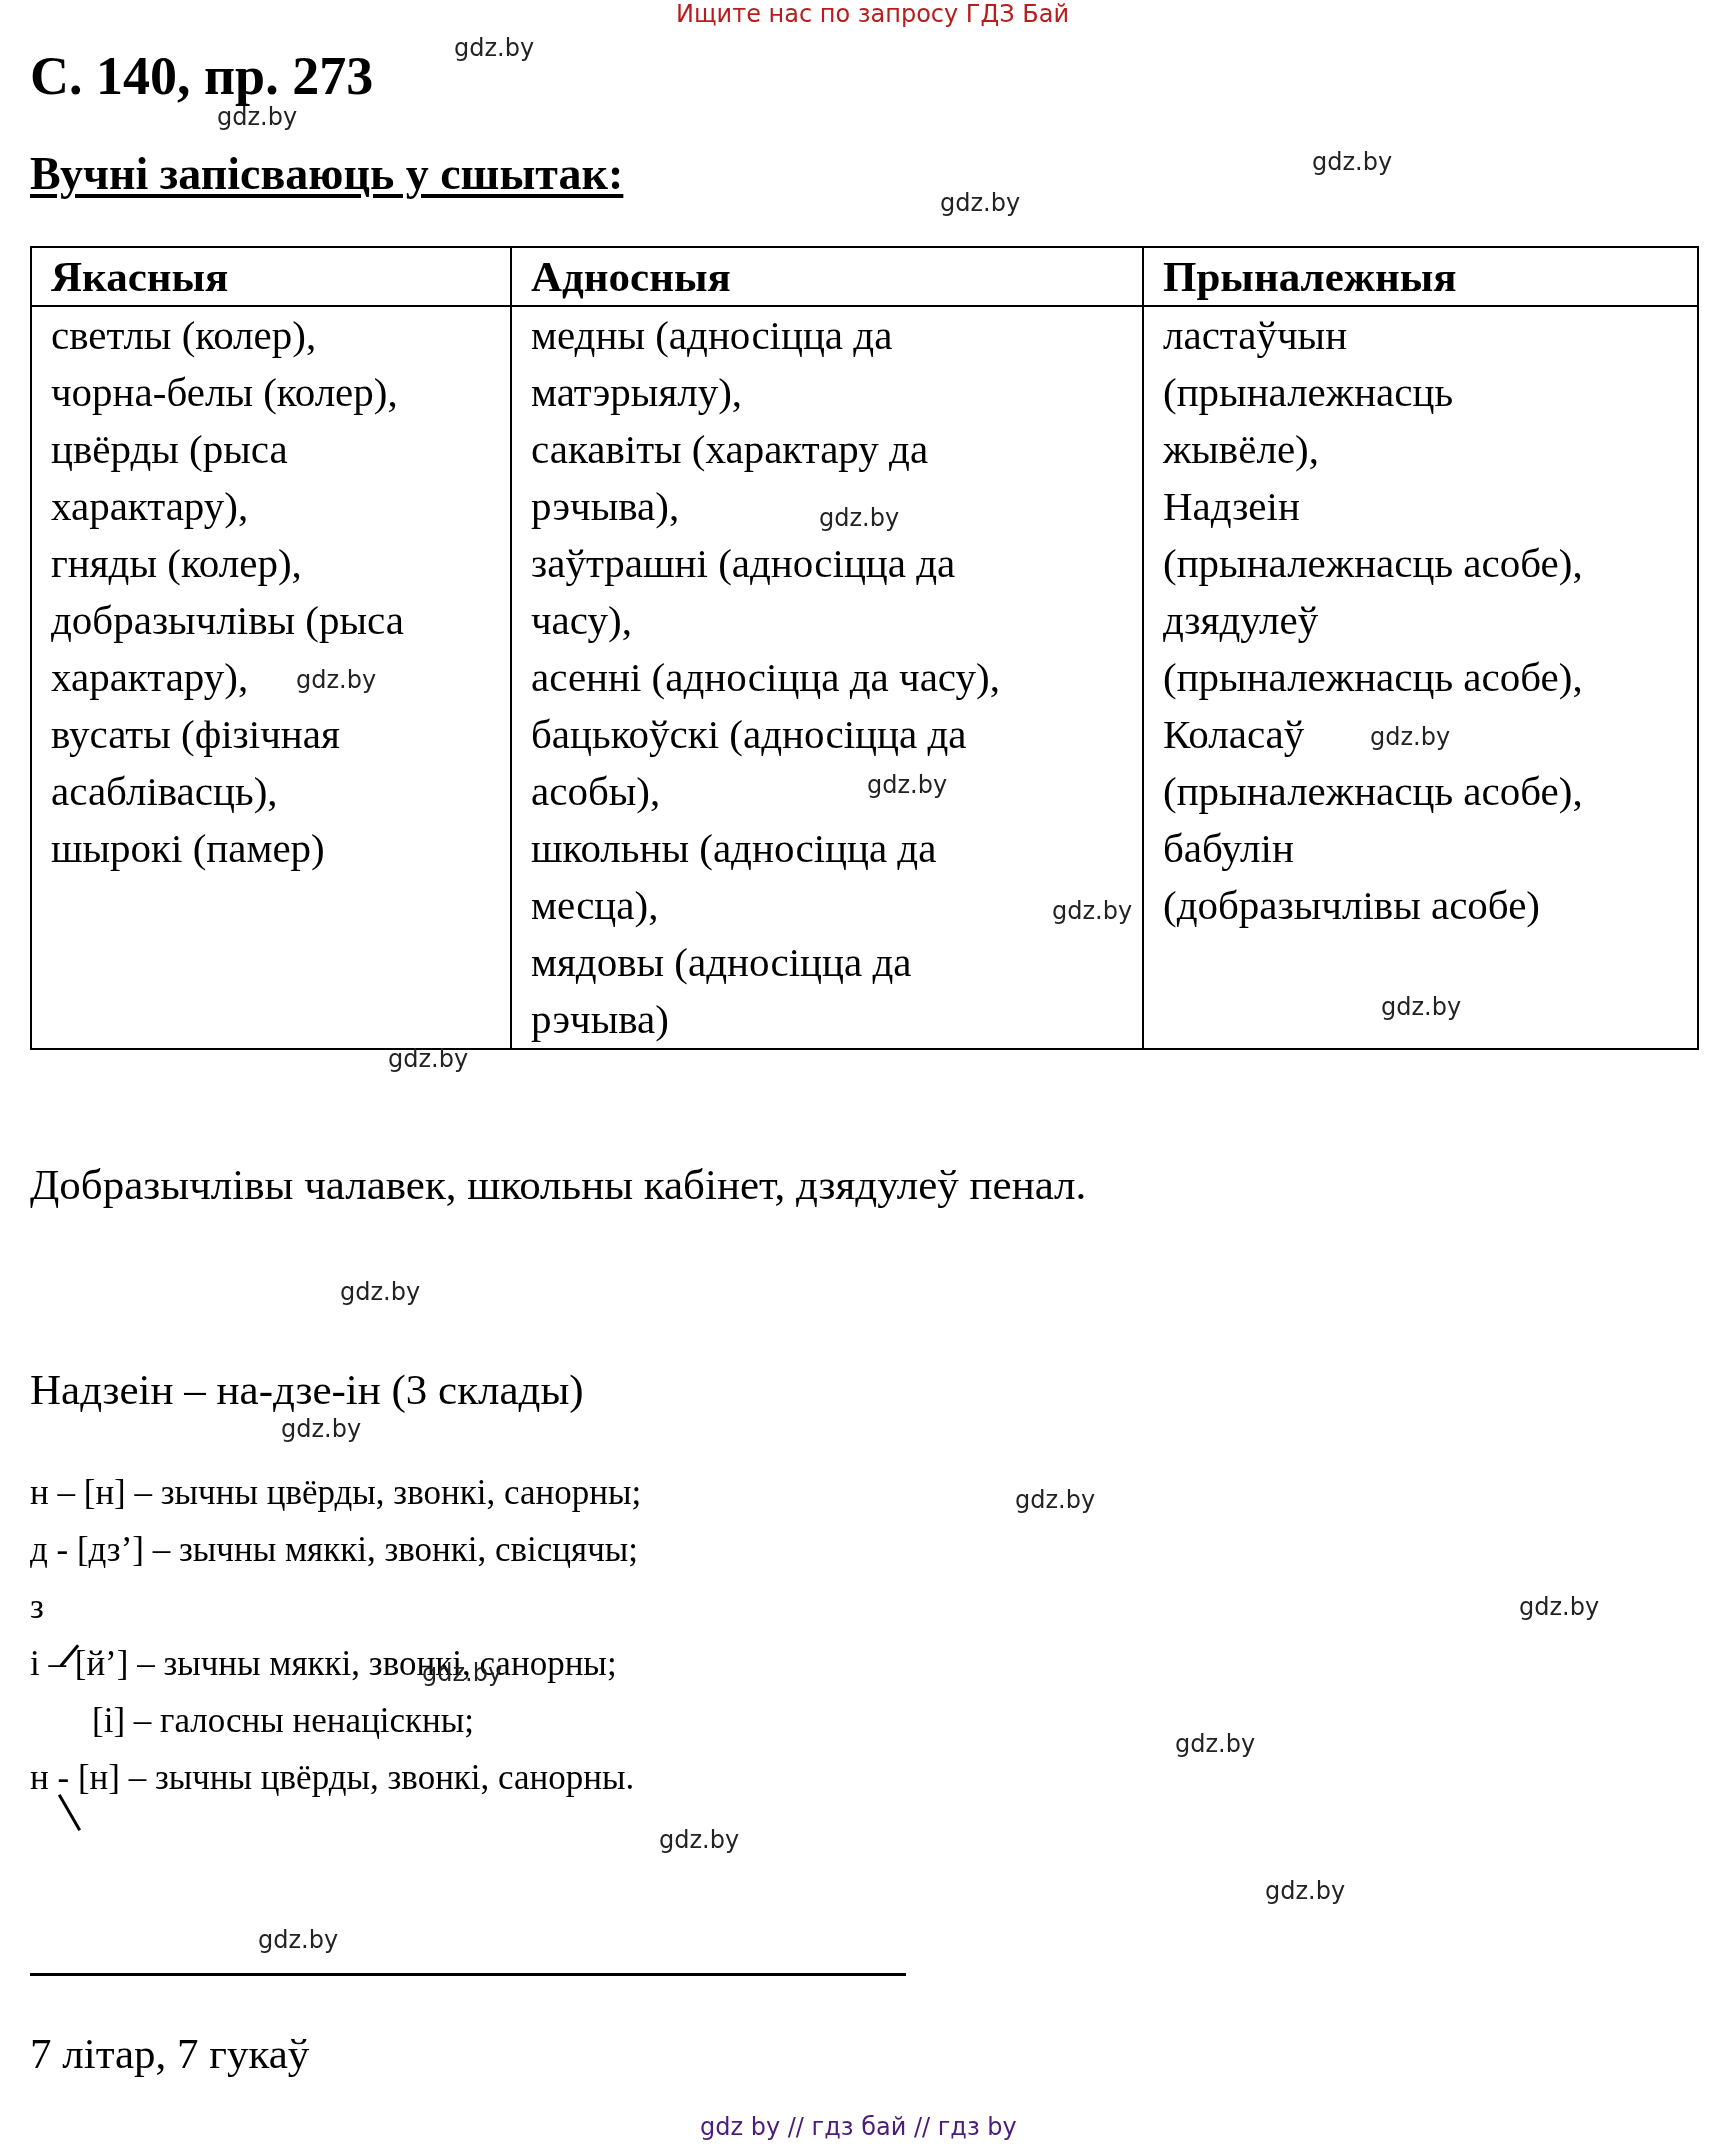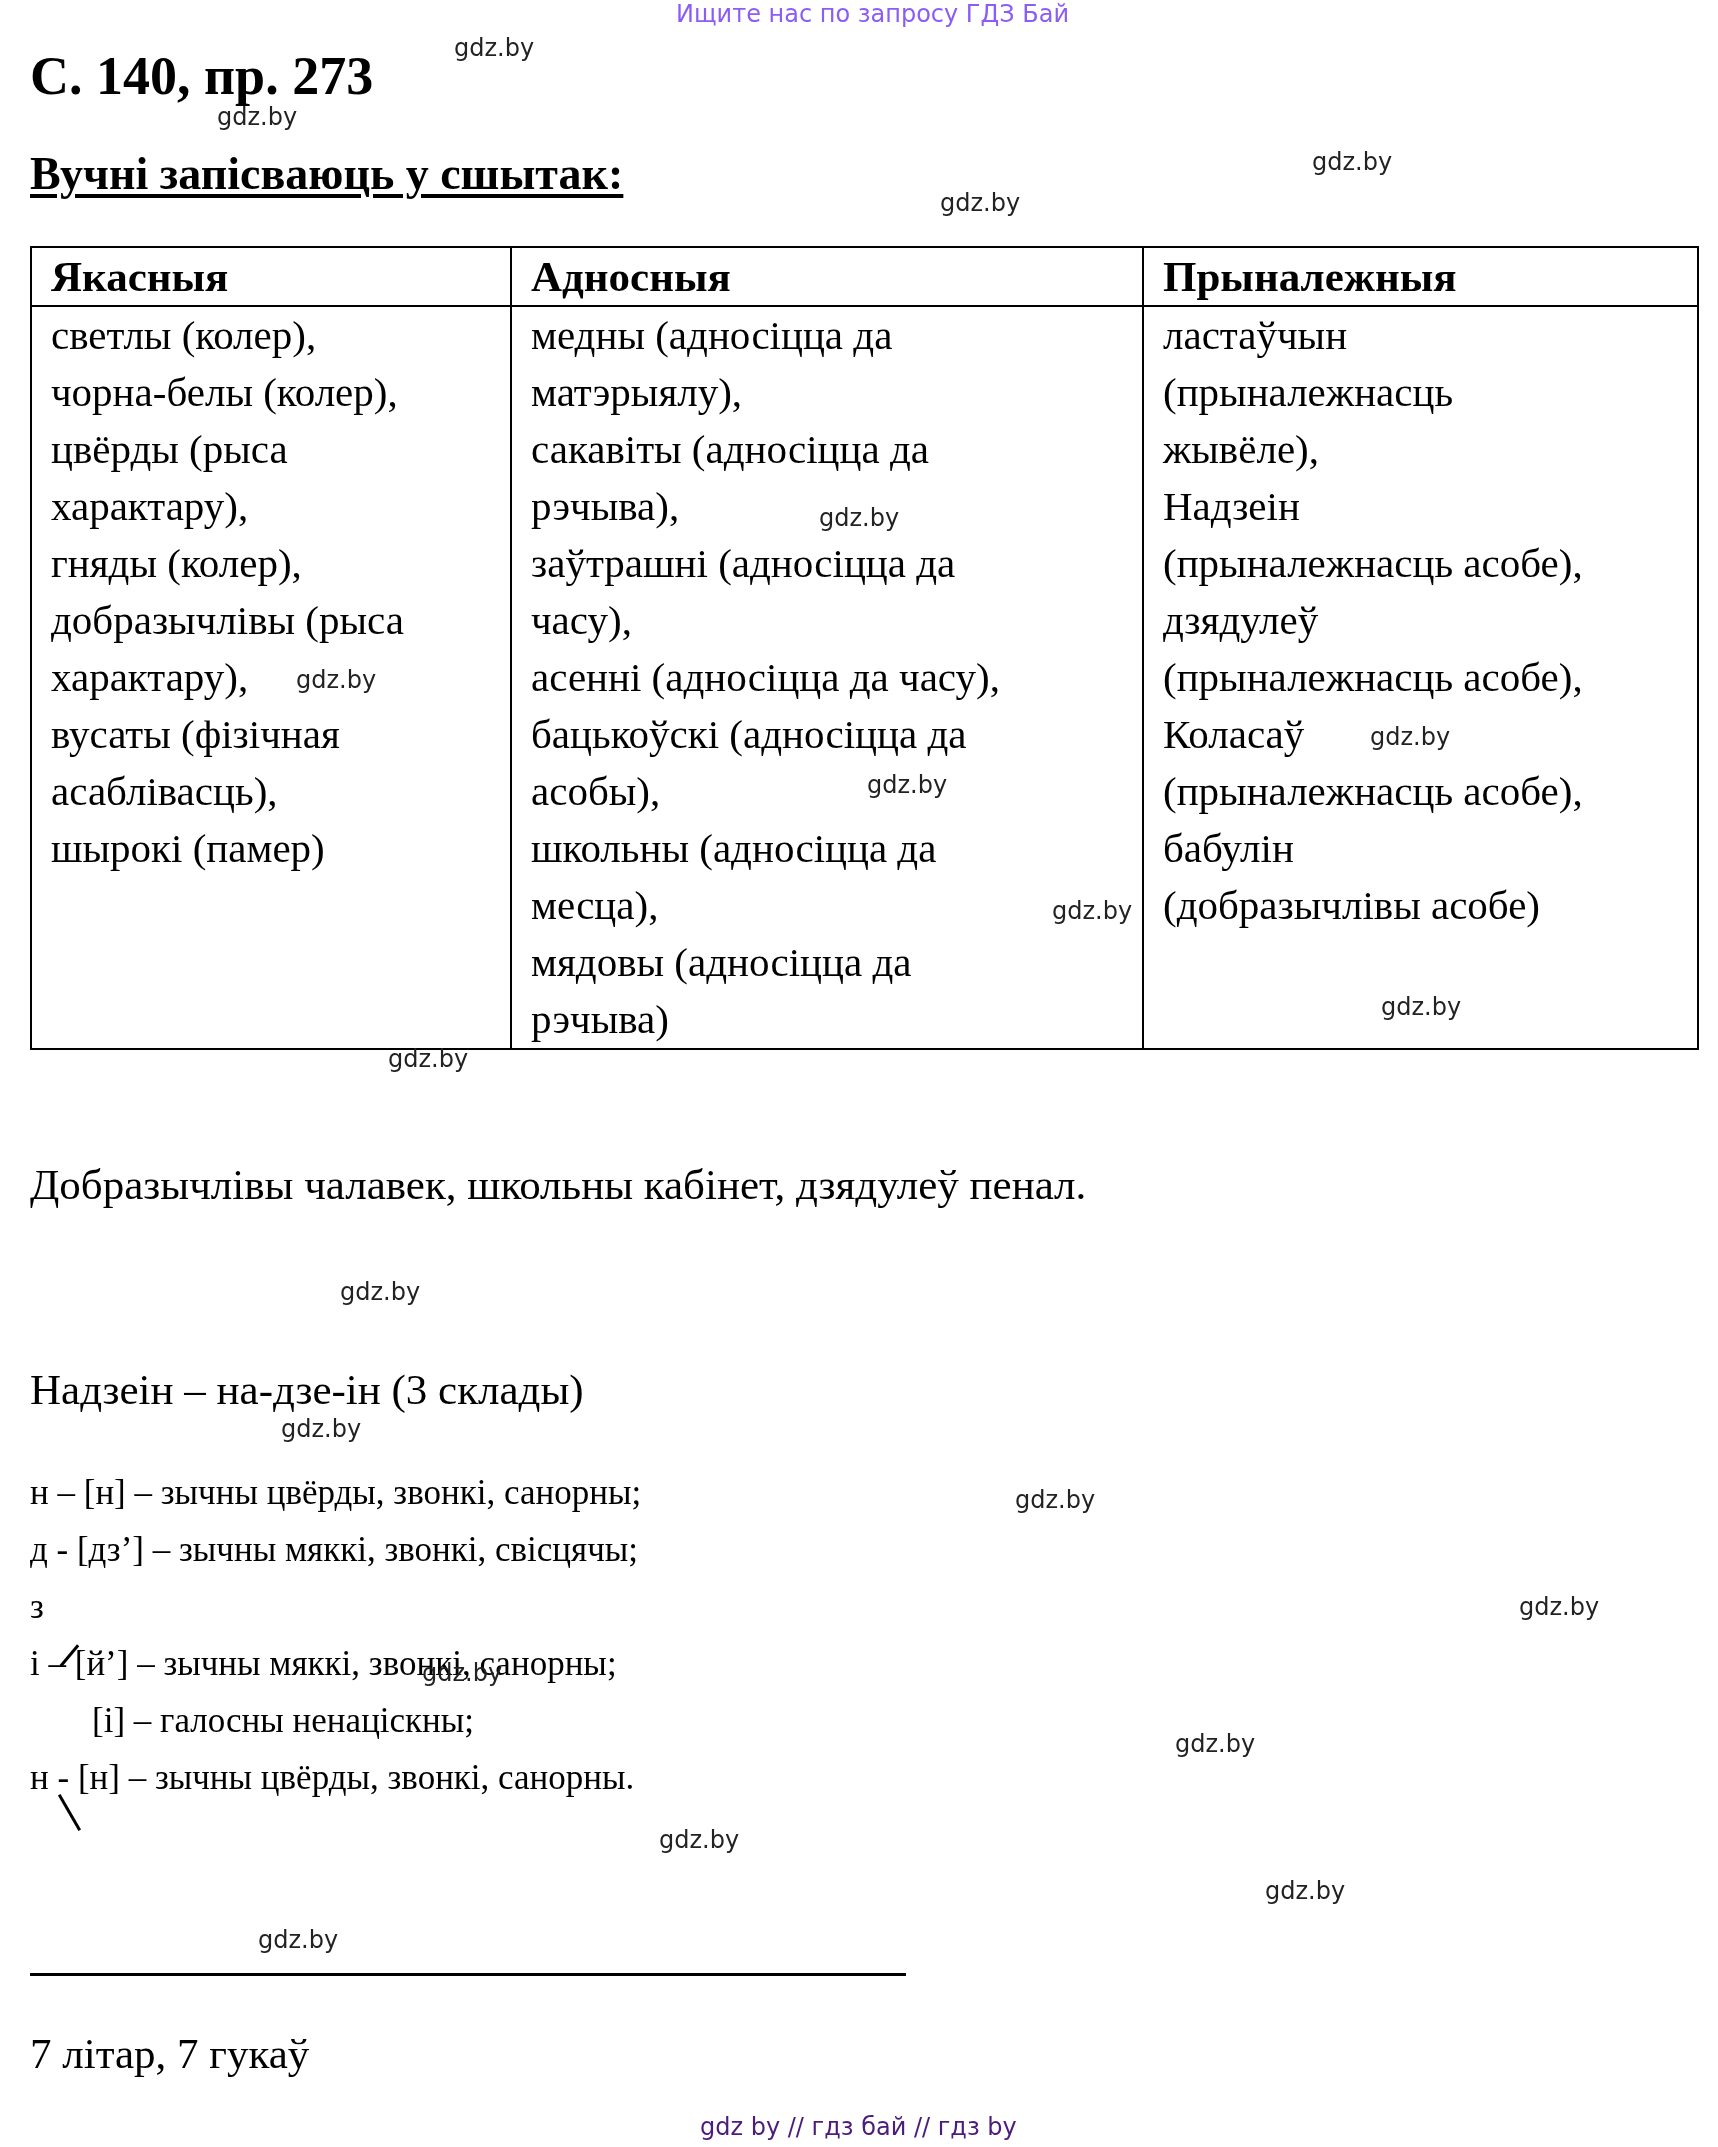--- a/index.html
+++ b/index.html
@@ -1,18 +1,18 @@
 <!DOCTYPE html>
 <html style="font-size:13.7px"><head>
 <meta charset="utf-8">
 <style>
   html, body { margin: 0; padding: 0; background: #ffffff; }
   body { width: 1718px; height: 2147px; position: relative; overflow: hidden; font-family: "Liberation Serif", serif; color: #000; }
   .abs { position: absolute; white-space: nowrap; }
-  .banner { font-family: "DejaVu Sans", sans-serif; font-size: 24px; color: #8b5cf6; top: 0px; left: 676px; }
+  .banner { font-family: "DejaVu Sans", sans-serif; font-size: 24px; color: #b91c1c; top: 0px; left: 676px; }
   .footer { font-family: "DejaVu Sans", sans-serif; font-size: 24px; color: #4b1c7a; top: 2113px; left: 700px; }
   .wm { font-family: "DejaVu Sans", sans-serif; font-size: 24px; color: #222; position: absolute; white-space: nowrap; }
   .title { left: 30px; top: 45px; font-size: 54px; font-weight: bold; }
   .subtitle { left: 30px; top: 147px; font-size: 46px; font-weight: bold; text-decoration: underline; text-decoration-thickness: 4.3px; text-underline-offset: 5.1px; }
   table.grid { position: absolute; left: 30px; top: 246px; width: 1667px; height: 649px; border-collapse: collapse; table-layout: fixed; }
   table.grid th, table.grid td { border: 2.6px solid #000; vertical-align: top; padding: 0 0 0 19px; text-align: left; }
   table.grid th { height: 57px; font-size: 43px; font-weight: bold; line-height: 57px; }
   table.grid td { font-size: 41px; line-height: 57px; padding-top: 0; }
   .cell-line { display: block; white-space: nowrap; }
   .body-text { font-size: 43px; left: 30px; }
@@ -53,21 +53,21 @@
         <span class="cell-line">гняды (колер),</span>
         <span class="cell-line">добразычлівы (рыса</span>
         <span class="cell-line">характару),</span>
         <span class="cell-line">вусаты (фізічная</span>
         <span class="cell-line">асаблівасць),</span>
         <span class="cell-line">шырокі (памер)</span>
       </td>
       <td>
         <span class="cell-line">медны (адносіцца да</span>
         <span class="cell-line">матэрыялу),</span>
-        <span class="cell-line">сакавіты  (адносіцца да</span>
+        <span class="cell-line">сакавіты  (характару да</span>
         <span class="cell-line">рэчыва),</span>
         <span class="cell-line">заўтрашні (адносіцца да</span>
         <span class="cell-line">часу),</span>
         <span class="cell-line">асенні (адносіцца да часу),</span>
         <span class="cell-line">бацькоўскі (адносіцца да</span>
         <span class="cell-line">асобы),</span>
         <span class="cell-line">школьны (адносіцца да</span>
         <span class="cell-line">месца),</span>
         <span class="cell-line">мядовы (адносіцца да</span>
         <span class="cell-line">рэчыва)</span>

